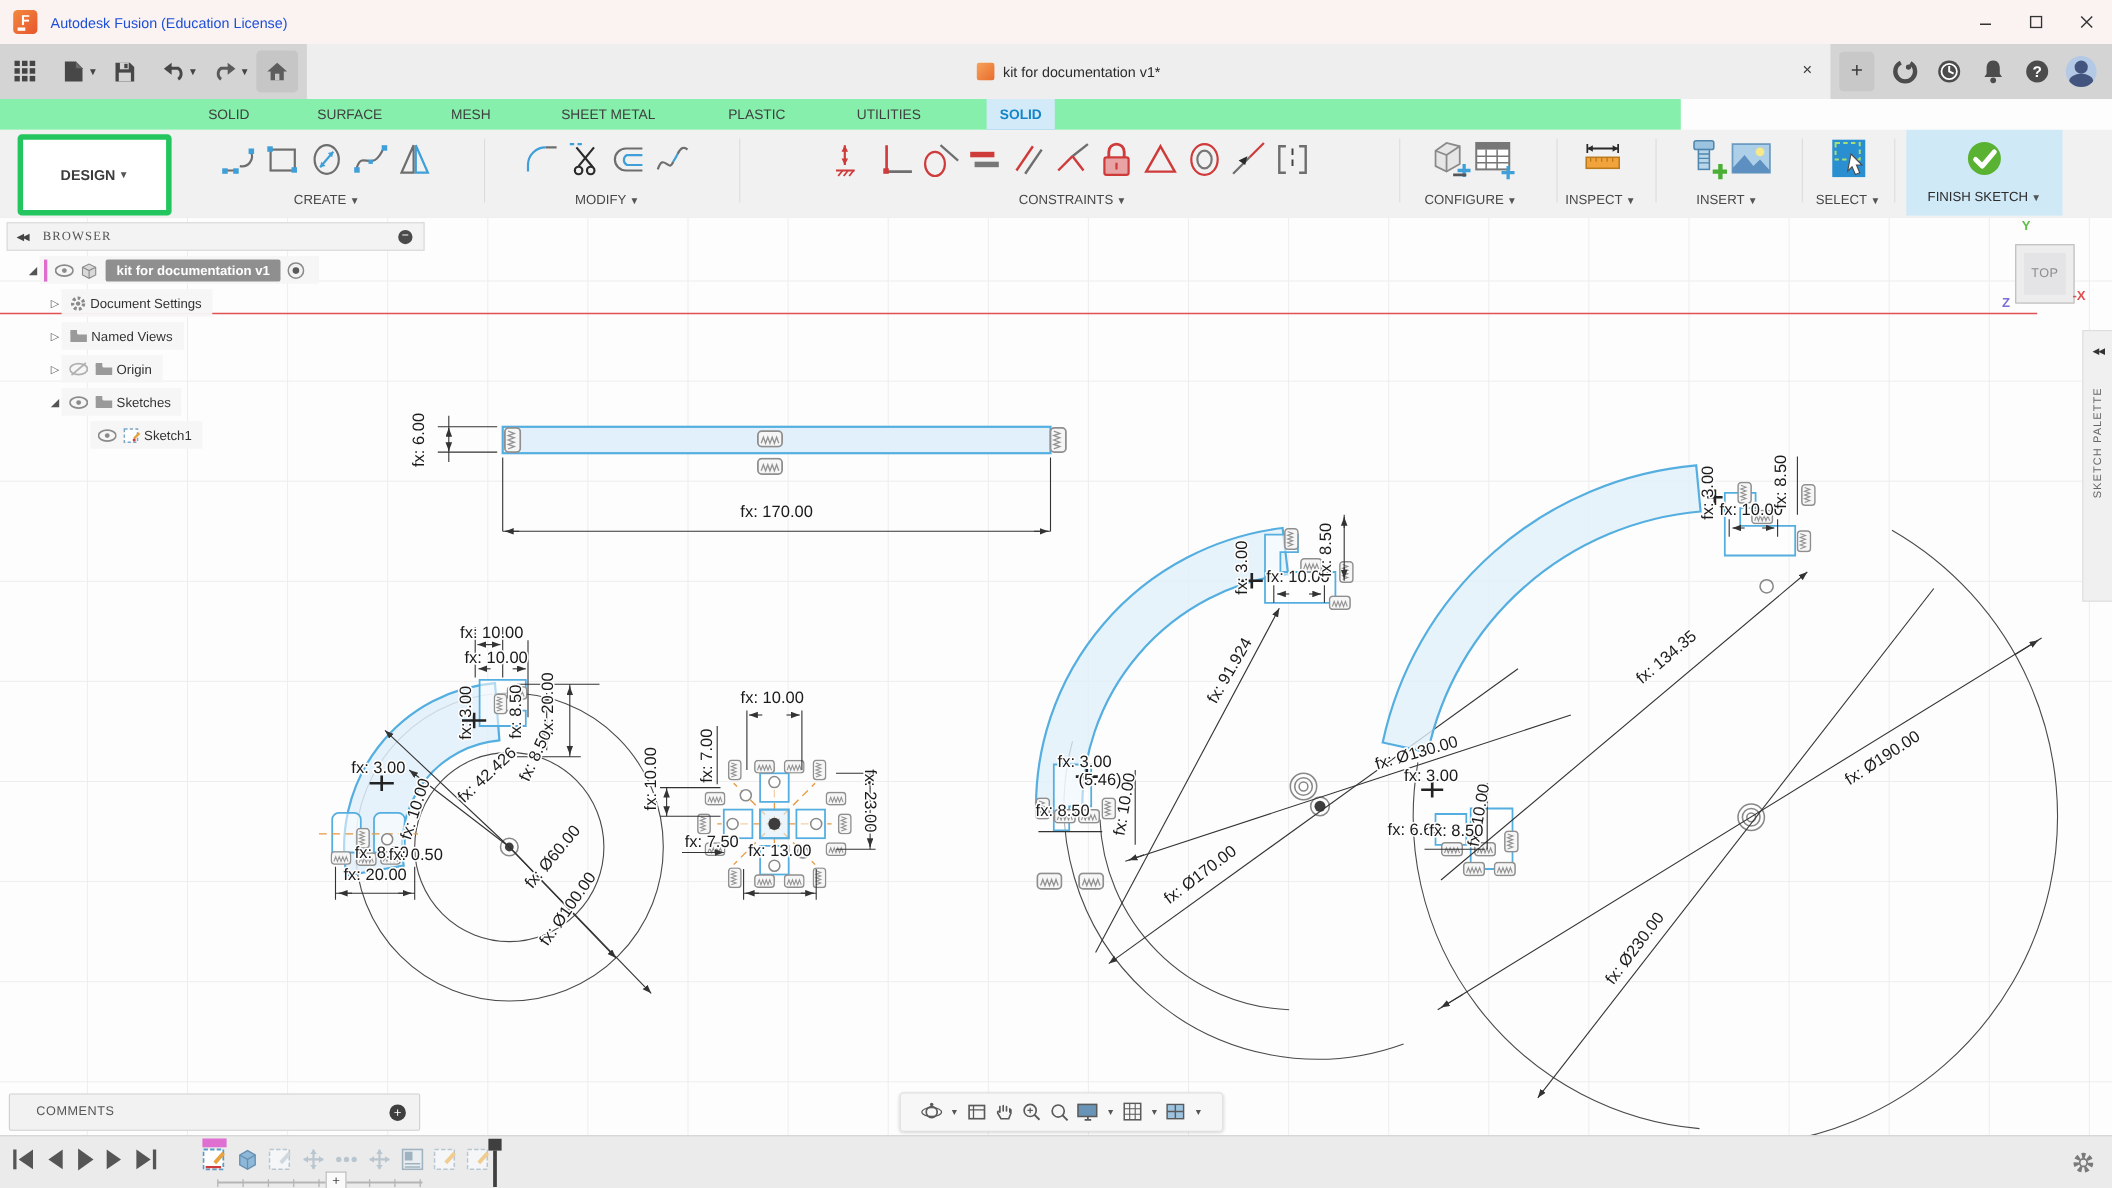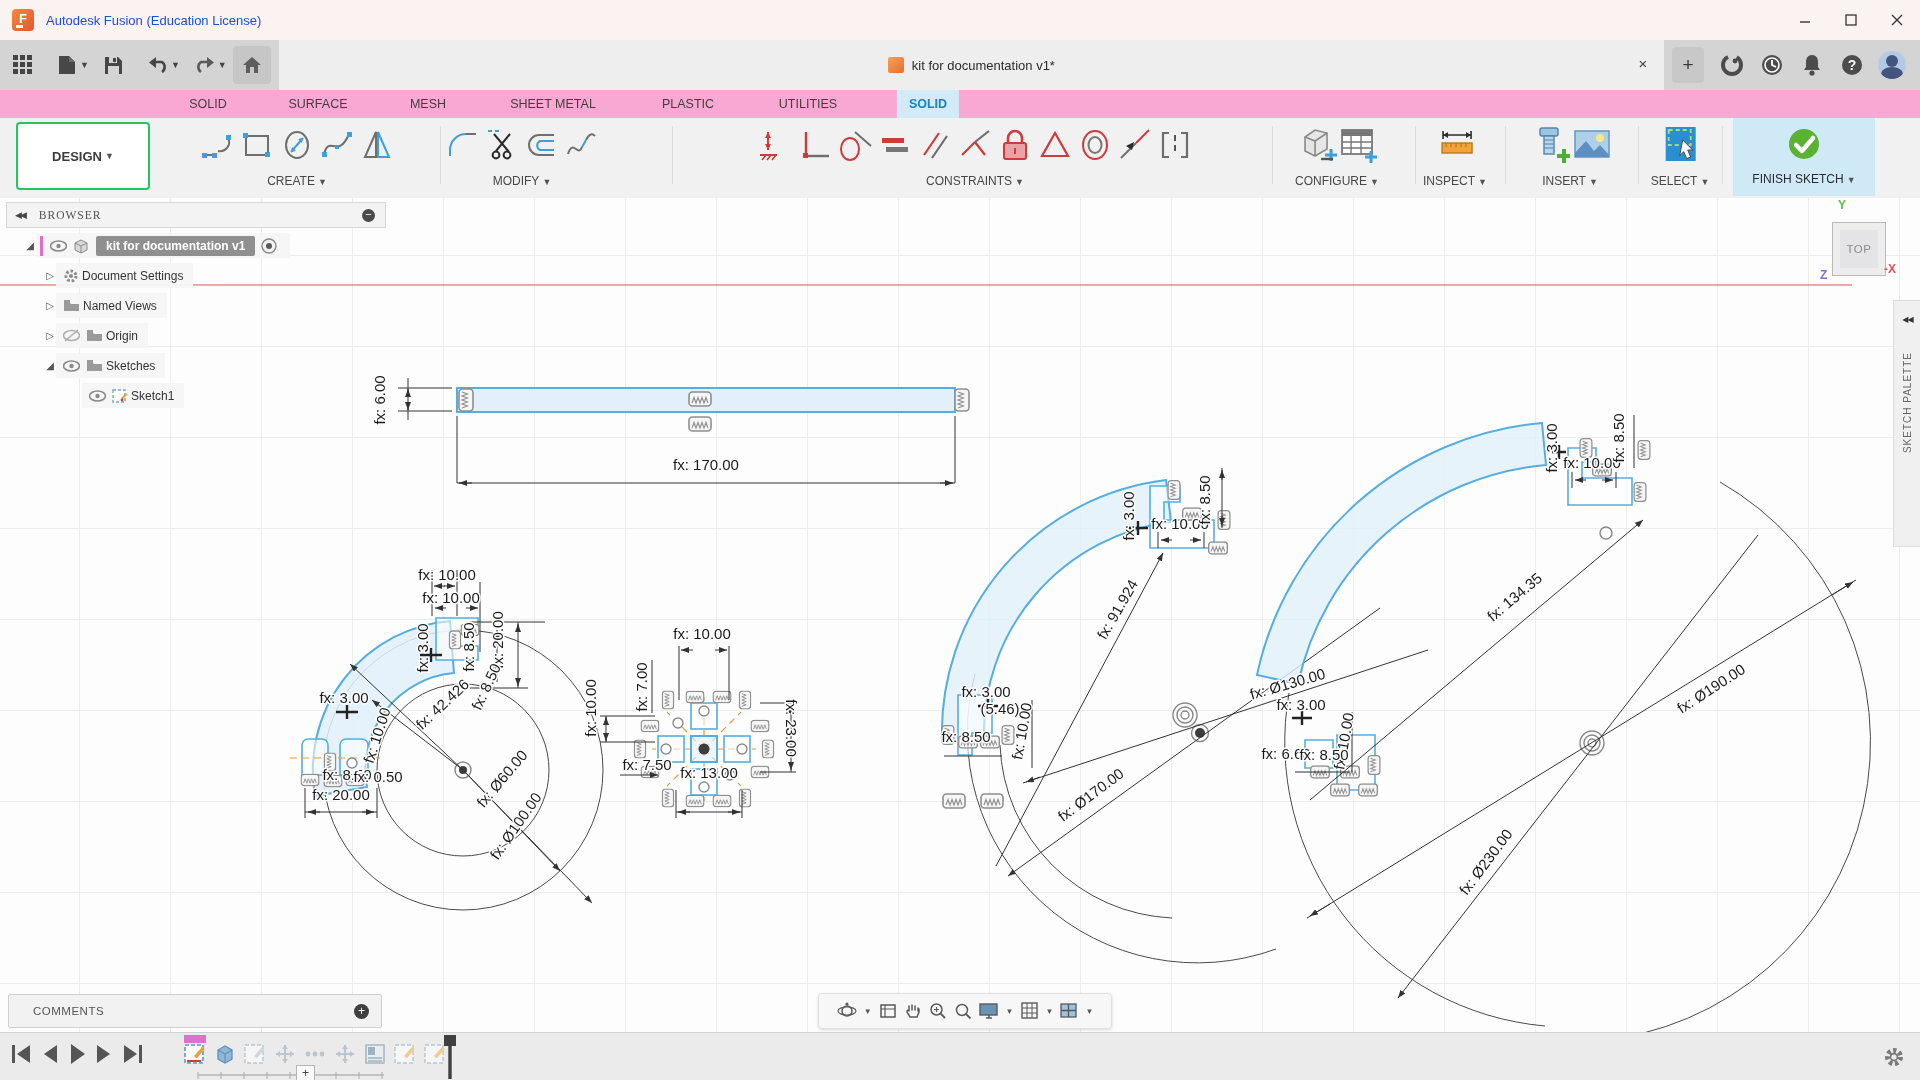--- a/index.html
+++ b/index.html
@@ -22,30 +22,30 @@
     display:flex;align-items:center;justify-content:center;}
   #doctab .cube{width:16px;height:16px;margin-right:8px;background:linear-gradient(135deg,#f6a25c,#e96c2d);border-radius:2px;}
   #doctab .title{font-size:13px;color:#2b2b2b;}
   #tab-close{position:absolute;right:10px;top:13px;width:22px;height:22px;color:#3a3a3a;font-size:15px;text-align:center;line-height:22px;}
   #newtab{width:32px;height:36px;background:#c9c8c8;border-radius:4px;margin:0 8px;display:flex;align-items:center;justify-content:center;font-size:19px;color:#3b3b3b;}
   .ricon{width:40px;height:40px;display:flex;align-items:center;justify-content:center;}
   #avatar{width:28px;height:28px;border-radius:50%;background:#b4c9e6;margin:0 14px 0 6px;overflow:hidden;position:relative;}
   #avatar i{position:absolute;left:8px;top:4px;width:12px;height:12px;border-radius:50%;background:#43557e;}
   #avatar b{position:absolute;left:3px;top:16px;width:22px;height:14px;border-radius:50%;background:#43557e;}
   
-  #tabsrow{position:absolute;left:0;top:90px;width:1920px;height:28px;background:#f9a8d4;}
+  #tabsrow{position:absolute;left:0;top:90px;width:1528px;height:28px;background:#86efac;}
   .tab{position:absolute;top:0;height:28px;transform:translateX(-50%);font-size:12.5px;color:#3f3f3f;
     display:flex;align-items:center;padding:0 12px;white-space:nowrap;}
   .tab.active{background:#d3eaf8;color:#1484c8;border-bottom:3px solid #209bd8;font-weight:bold;}
   #toolbar{position:absolute;left:0;top:118px;width:1920px;height:80px;background:#f1f1f2;border-bottom:1px solid #d8d8d8;}
   .grp{position:absolute;top:2px;transform:translateX(-50%);text-align:center;}
   .grp .icons{display:flex;align-items:center;justify-content:center;height:50px;}
   .grp .glabel{font-size:12px;color:#474747;margin-top:4px;white-space:nowrap;}
   .sep{position:absolute;top:8px;width:1px;height:58px;background:#dcdcdc;}
-  #design-box{position:absolute;left:16px;top:4px;width:130px;height:64px;background:#fff;border:2px solid #22c55e;
+  #design-box{position:absolute;left:16px;top:4px;width:130px;height:64px;background:#fff;border:5px solid #22c55e;
     border-radius:4px;display:flex;align-items:center;justify-content:center;font-size:13px;font-weight:bold;color:#3c3c3c;}
   #finish-box{position:absolute;left:1733px;top:0px;width:142px;height:78px;background:#cfe9f7;text-align:center;}
   #finish-box .glabel{font-size:12px;color:#2b2b2b;margin-top:2px;}
   .car{font-size:9px;color:#555;margin-left:3px;}
   
   #canvas{position:absolute;left:0;top:198px;width:1920px;height:834px;background:#fdfdfd;
     background-image:linear-gradient(#ededed 1px,transparent 1px),linear-gradient(90deg,#ededed 1px,transparent 1px);
     background-size:91px 91px;background-position:-12px -34px;}
   #sketchsvg{position:absolute;left:0;top:0;width:1920px;height:1080px;pointer-events:none;}
   .prof{fill:#e1f0fa;stroke:#54aee0;stroke-width:2;}
@@ -274,21 +274,21 @@
       <div class="ricon">
           <svg width="40" height="40">
             <path d="M19 7 L8 32 H19 Z" fill="none" stroke="#6e6e6e" stroke-width="2"></path>
             <path d="M21 7 L32 32 H21 Z" fill="none" stroke="#3f9fd8" stroke-width="2"></path>
           </svg>
         </div>
     </div>
     <div class="glabel"><span>CREATE</span><span class="car">▼</span></div>
   </div>
 
-  <div class="grp" style="left:522px">
+  <div class="grp" style="left:552px">
     <div class="icons">
       <div class="ricon">
           <svg width="40" height="40">
             <path d="M8 31 V25 A16 16 0 0 1 24 9" fill="none" stroke="#3f9fd8" stroke-width="2"></path>
             <path d="M24 9 H34" stroke="#6e6e6e" stroke-width="2"></path>
           </svg>
         </div>
       <div class="ricon">
           <svg width="40" height="40">
             <path d="M6 6 H18" stroke="#3f9fd8" stroke-width="2" stroke-dasharray="4 3"></path>

